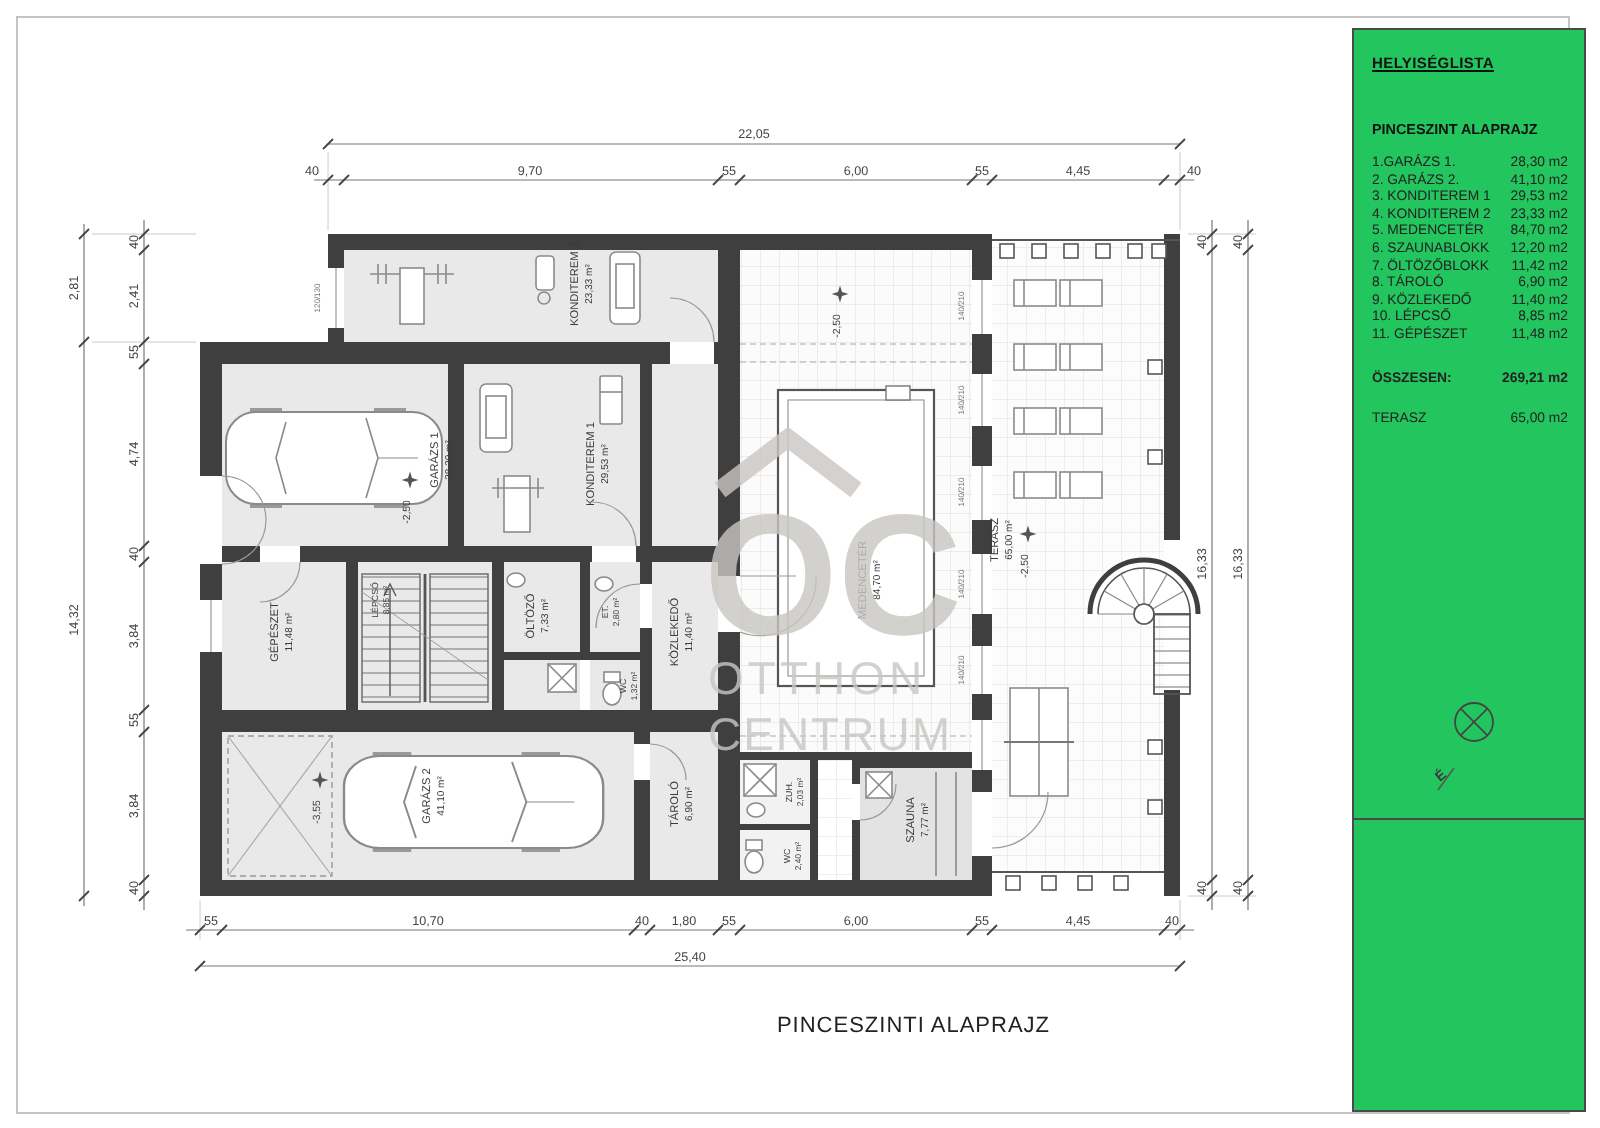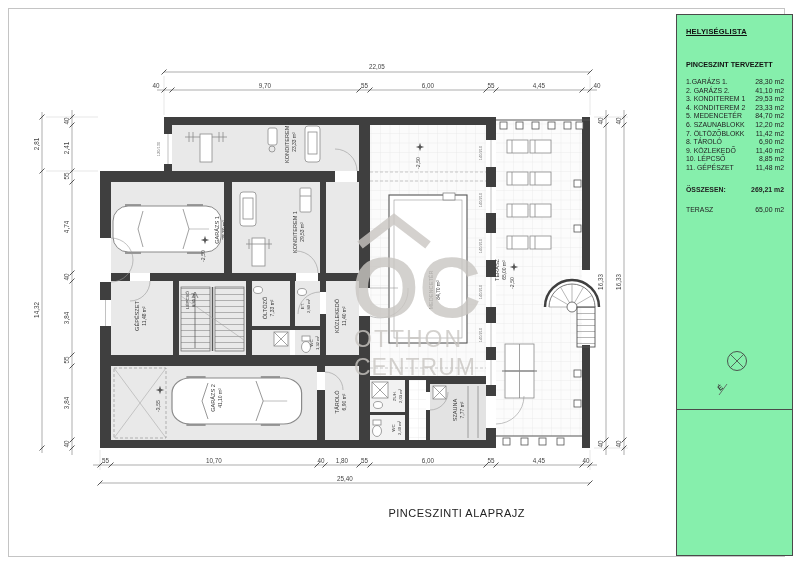--- a/index.html
+++ b/index.html
@@ -20,21 +20,21 @@
   .furn{fill:#fff;stroke:#8a8a8a;stroke-width:.8}
   .furnl{fill:none;stroke:#8a8a8a;stroke-width:.8}
   .arc{fill:none;stroke:#999;stroke-width:.6}
   .dimline{stroke:#777;stroke-width:.6}
   .tick{stroke:#444;stroke-width:.9;fill:none}
   .ext{stroke:#ccc;stroke-width:.5}
   .dash{stroke:#aaa;stroke-width:.6;stroke-dasharray:3 2;fill:none}
   .pillar{fill:#fff;stroke:#555;stroke-width:.8}
   .wm{fill:#c9c6c2;opacity:.8}
   .panel{position:absolute;left:676px;top:14px;width:117px;height:542px;
-         border:1px solid #4a4a4a;background:#86efac;box-sizing:border-box}
+         border:1px solid #4a4a4a;background:#22c55e;box-sizing:border-box}
   .panel-inner{padding:12px 8px 0 9px;position:relative}
   .panel-heading{font-size:7.5px;font-weight:bold;text-decoration:underline;letter-spacing:.2px;color:#111}
   .panel-subheading{font-size:7.2px;font-weight:bold;margin-top:24px;color:#111}
   .rows{margin-top:9px}
   .prow{display:flex;justify-content:space-between;font-size:6.9px;line-height:8.6px;height:8.6px;color:#222;white-space:nowrap}
   .prow.total{margin-top:13px;font-weight:bold}
   .prow.terasz-row{margin-top:12px}
   .panel-divider{position:absolute;left:-1px;right:-1px;top:394px;border-top:1px solid #4a4a4a}
   .compass{position:absolute;left:34px;top:330px}
   .sheet-title{position:absolute;left:165px;top:507px;width:360px;text-align:right;
@@ -432,21 +432,21 @@
     <path d="M8,20 L42,-6 L76,20" fill="none" stroke="#c9c6c2" stroke-width="9" opacity="0.8"></path>
     <text class="wm" x="0" y="92" font-size="86" font-weight="bold">OC</text>
     <text class="wm" x="2" y="122" font-size="23" letter-spacing="2">OTTHON</text>
     <text class="wm" x="2" y="150" font-size="23" letter-spacing="1">CENTRUM</text>
   </g>
 </svg>
 
 <div class="panel">
   <div class="panel-inner">
     <div class="panel-heading">HELYISÉGLISTA</div>
-    <div class="panel-subheading">PINCESZINT TERVEZETT</div>
+    <div class="panel-subheading">PINCESZINT ALAPRAJZ</div>
     <div class="rows">
       <div class="prow">
           <span>1.GARÁZS 1.</span>
           <span>28,30 m2</span>
         </div>
       <div class="prow">
           <span>2. GARÁZS 2.</span>
           <span>41,10 m2</span>
         </div>
       <div class="prow">

